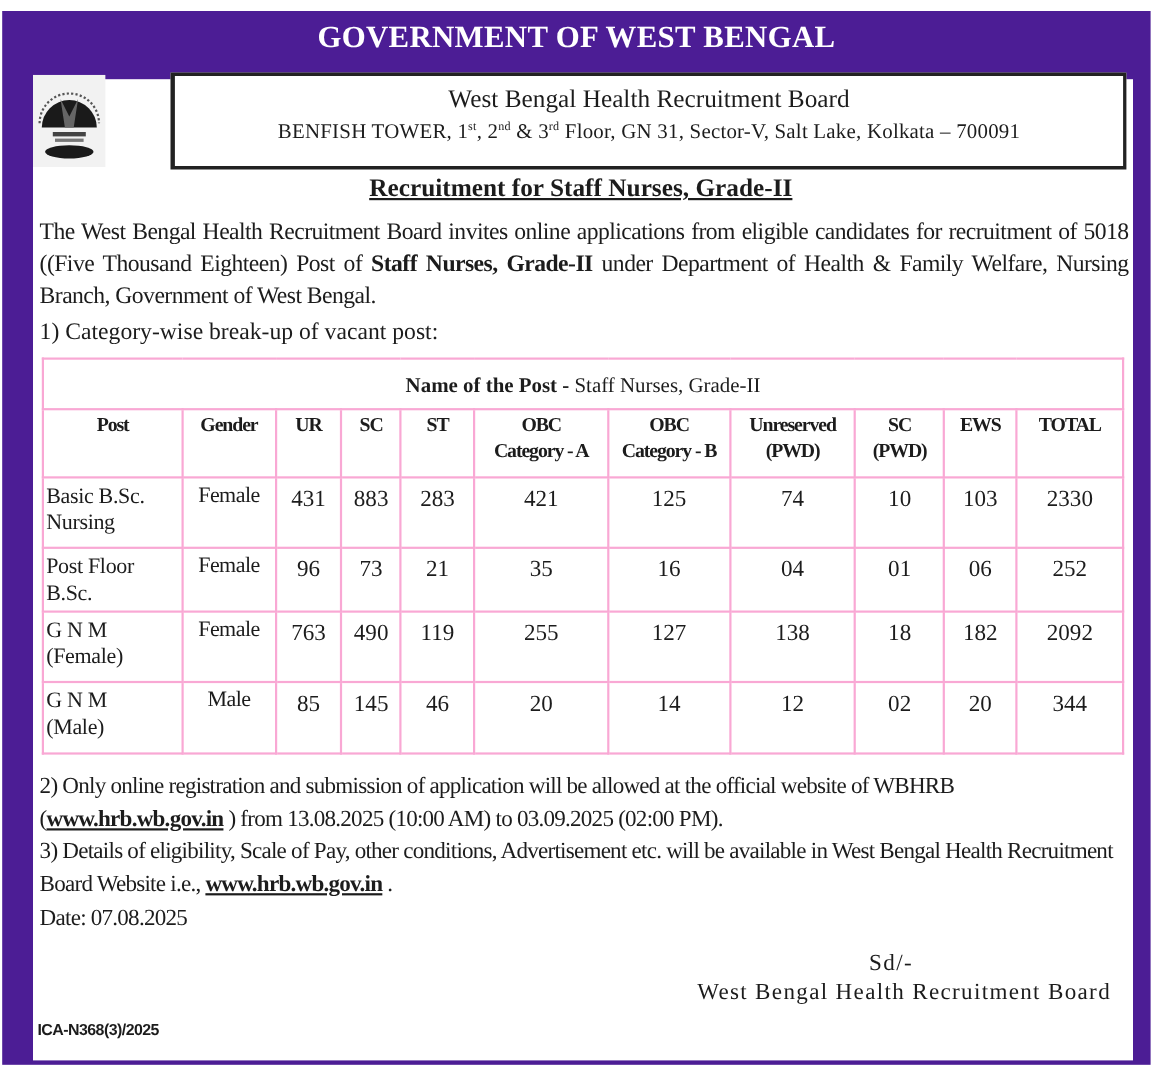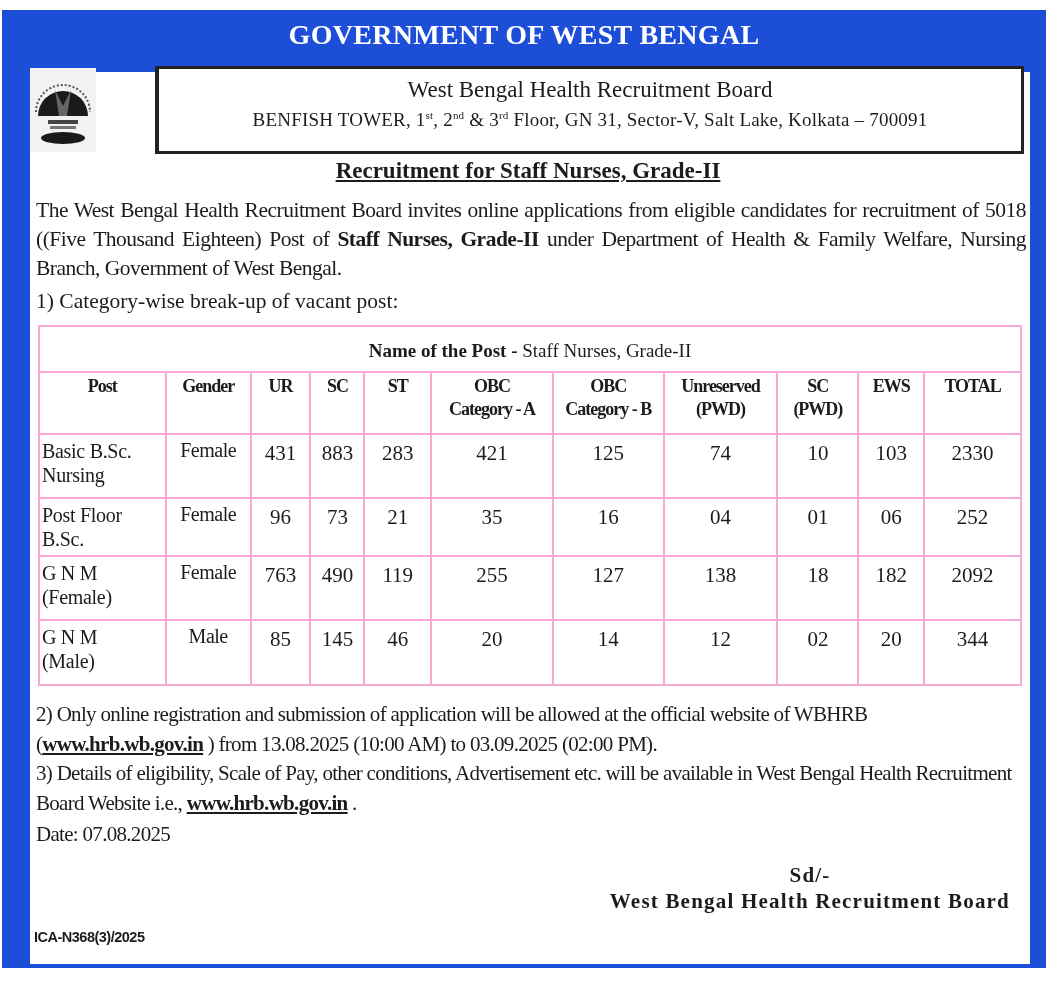--- a/index.html
+++ b/index.html
@@ -1,18 +1,18 @@
 <!DOCTYPE html>
 <html><head>
   <meta charset="utf-8">
   <style>
     html, body { margin: 0; padding: 0; background: #ffffff; }
     body { width: 1056px; height: 989px; position: relative; overflow: hidden;
            font-family: "Liberation Serif", serif; color: #1c1c1c; }
-    .frame { position: absolute; left: 2px; top: 10px; width: 1044px; height: 958px; background: #1d4ed8; }
+    .frame { position: absolute; left: 2px; top: 10px; width: 1044px; height: 958px; background: #4c1d95; }
     .gov-title { position: absolute; left: 0; top: 0; width: 1044px; height: 52px; line-height: 50px;
                  text-align: center; color: #ffffff; font-weight: bold; font-size: 28px; letter-spacing: 0.3px; }
     .panel { position: absolute; left: 28px; top: 62px; width: 1000px; height: 892px; background: #ffffff; }
     
     .logo { position: absolute; left: 30px; top: 68px; width: 66px; height: 84px; }
     .hdr-box { position: absolute; left: 155px; top: 66px; width: 862px; height: 82px;
                border: 3px solid #222; border-left-width: 4px; background: #fff; text-align: center; }
     .hdr-name { font-size: 23px; margin-top: 8px; line-height: 26px; }
     .hdr-addr { font-size: 19px; line-height: 24px; letter-spacing: 0.2px; }
     .hdr-addr sup { font-size: 11px; }
@@ -34,21 +34,21 @@
     table.vac td.gender { font-size: 20px; letter-spacing: -0.5px; padding-top: 3px; }
     table.vac tr.r1 td { height: 56px; }
     table.vac tr.r2 td { height: 50px; }
     table.vac tr.r3 td { height: 56px; }
     table.vac tr.r4 td { height: 57px; }
     .notes { position: absolute; left: 36px; top: 700px; width: 990px; font-size: 21px; line-height: 29.5px;
              letter-spacing: -0.7px; }
     .notes a, .notes .link { font-weight: bold; text-decoration: underline; color: #1c1c1c; }
     .date { position: absolute; left: 36px; top: 822px; font-size: 21px; letter-spacing: -0.7px; }
     .sign { position: absolute; left: 500px; top: 862px; width: 510px; text-align: right;
-            font-weight: bold; font-size: 21px; line-height: 26px; letter-spacing: 1.2px; }
+            font-weight: normal; font-size: 21px; line-height: 26px; letter-spacing: 1.2px; }
     .sign .sd { text-align: center; padding-left: 110px; }
     .ref { position: absolute; left: 34px; top: 929px; font-family: "Liberation Sans", sans-serif;
            font-weight: bold; font-size: 14.5px; letter-spacing: -0.5px; }
   </style>
 </head>
 <body>
 
 <div class="frame">
   <div class="gov-title">GOVERNMENT OF WEST BENGAL</div>
   <div class="panel"></div>

